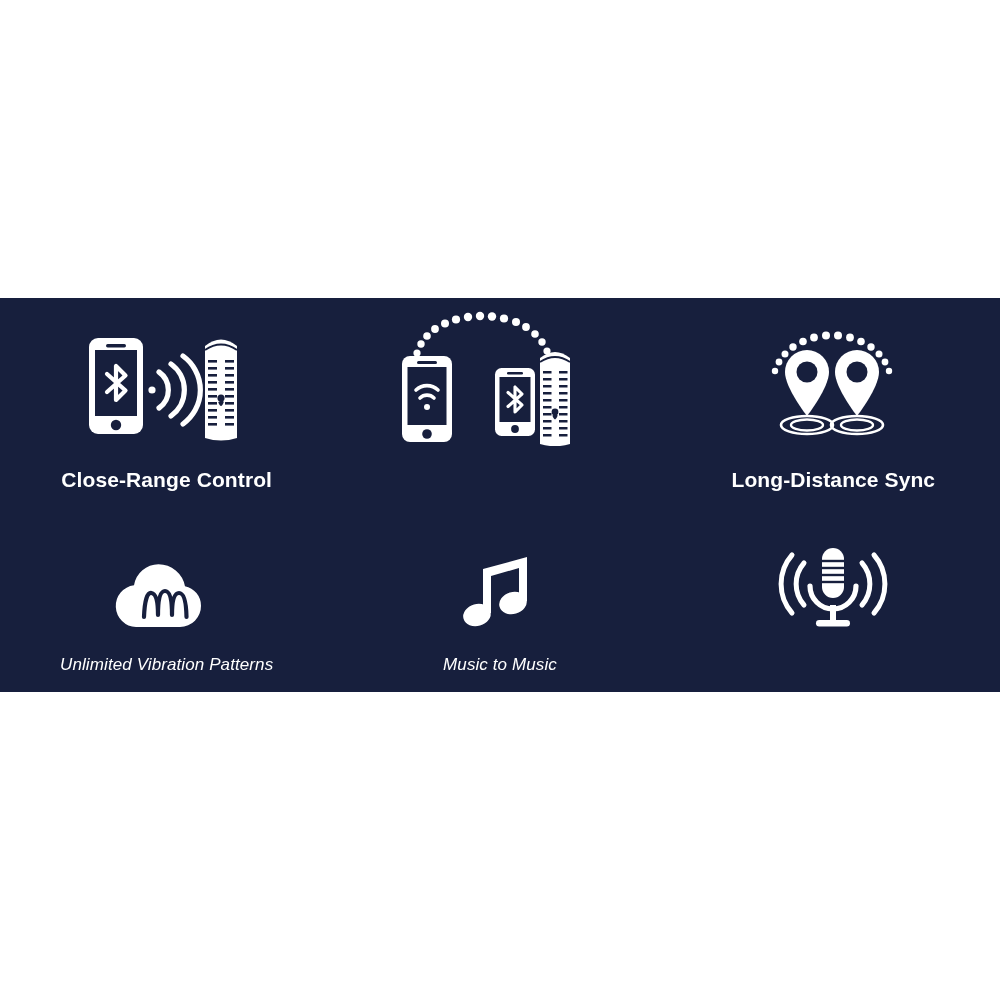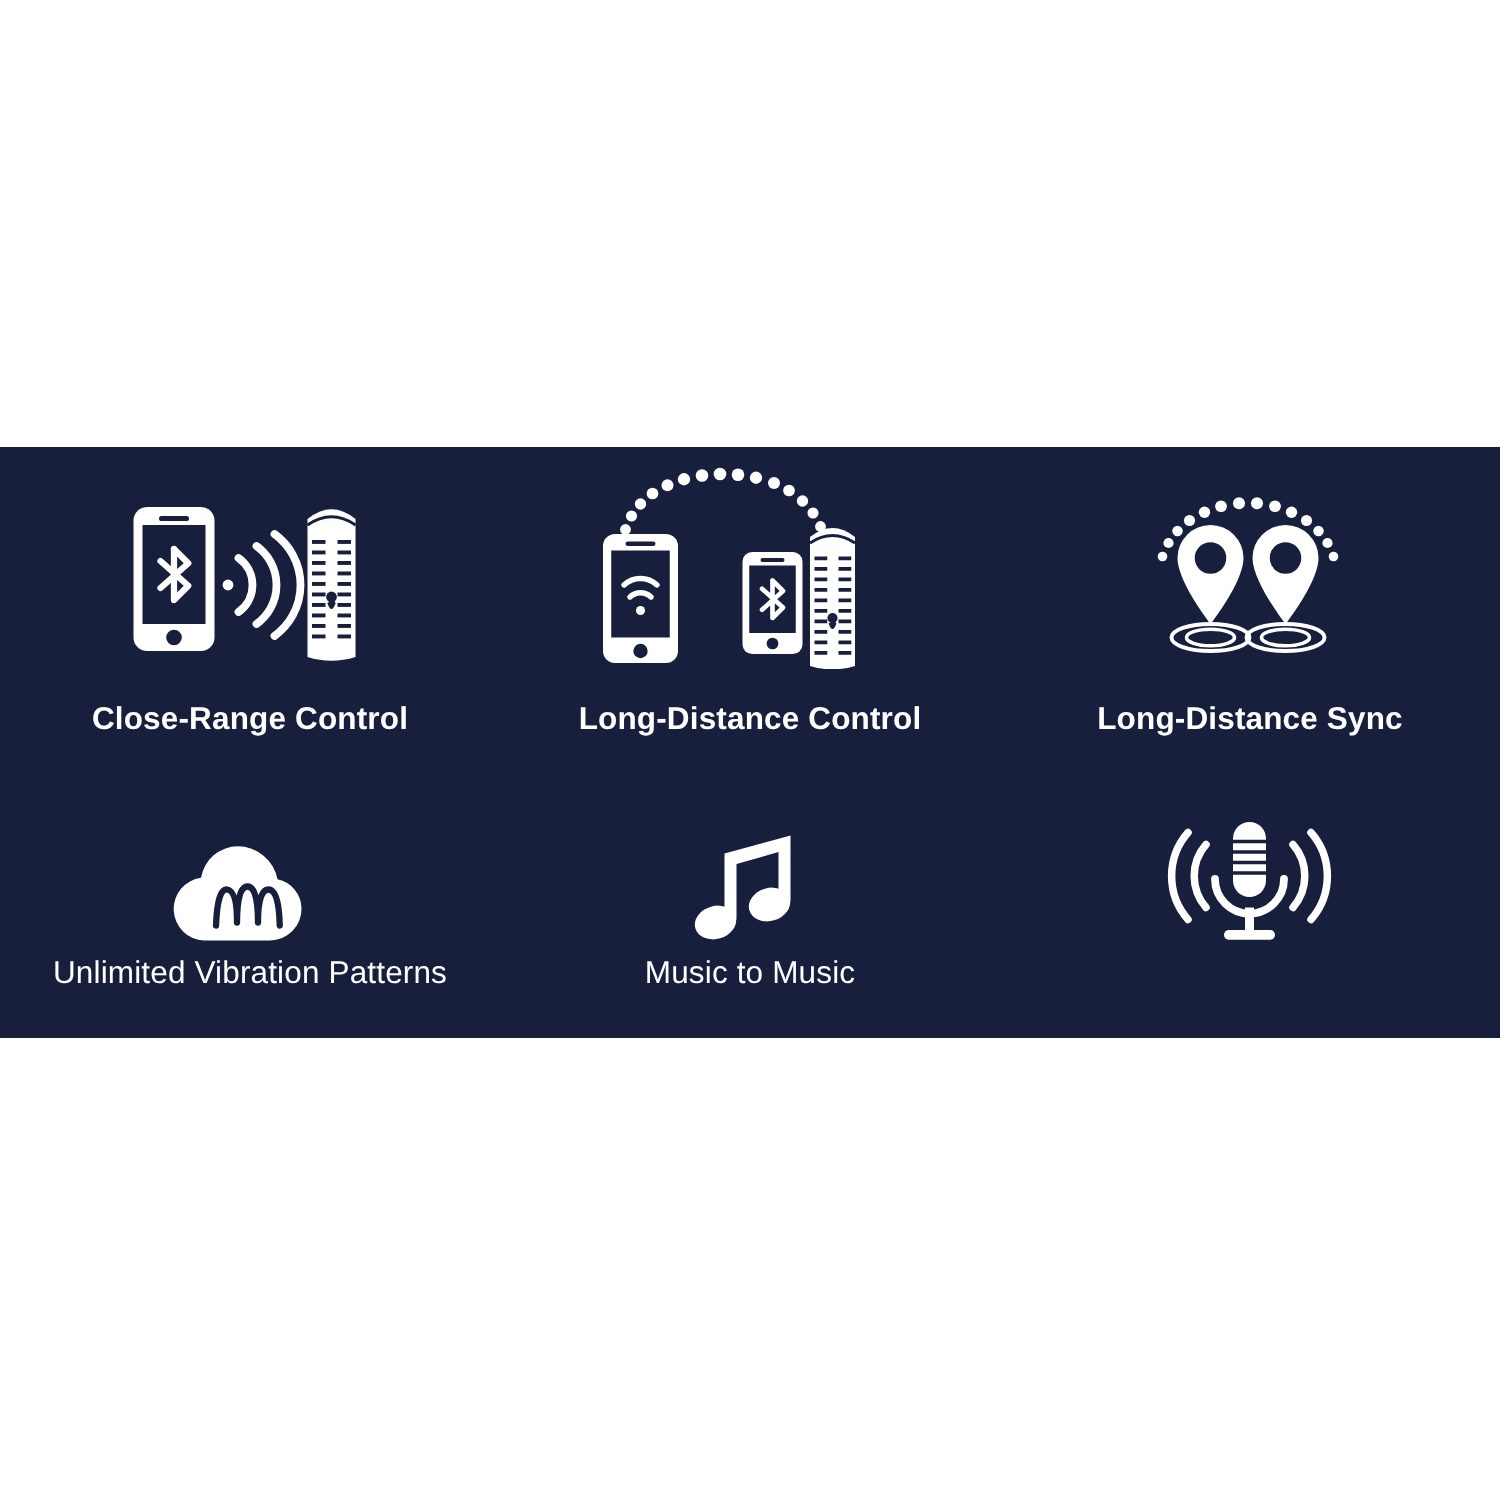--- a/index.html
+++ b/index.html
@@ -57,23 +57,24 @@
     text-align: center;
     white-space: nowrap;
     letter-spacing: 0.1px;
   }
   #row-top .label {
     font-size: 21px;
     font-weight: bold;
     margin-top: 22px;
   }
   #row-bottom .label {
-    font-size: 21px;
+    font-size: 17px;
     font-weight: 500;
-    margin-top: 4px;
+    margin-top: 22px;
+    font-style: italic;
   }
   svg { display: block; }
 </style>
 </head>
 <body>
 
 <div id="stage">
 
   <div id="banner">
 
@@ -211,21 +212,20 @@
                 <rect x="169" y="121" width="8.5" height="2.5"></rect>
                 <rect x="169" y="128" width="8.5" height="2.5"></rect>
               </g>
               <g fill="#171f3d">
                 <circle cx="165" cy="106" r="3.4"></circle>
                 <path d="M162.4 109.6 q2.6 7.6 5.2 0 q-1 -2.8 -5.2 0 Z"></path>
               </g>
             </g>
           </svg>
         </div>
-        <div class="label">Long-Distance Control</div>
       </div>
 
       <div class="feature">
         <div class="icon-wrap">
           <svg width="200" height="120" viewBox="0 0 200 120">
 
             <g fill="#ffffff">
               <circle cx="42" cy="45" r="3.2"></circle>
               <circle cx="46" cy="36" r="3.4"></circle>
               <circle cx="52" cy="28" r="3.5"></circle>

